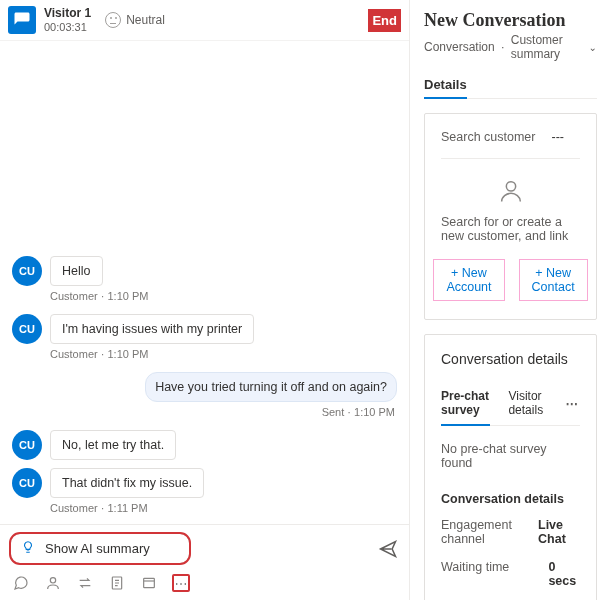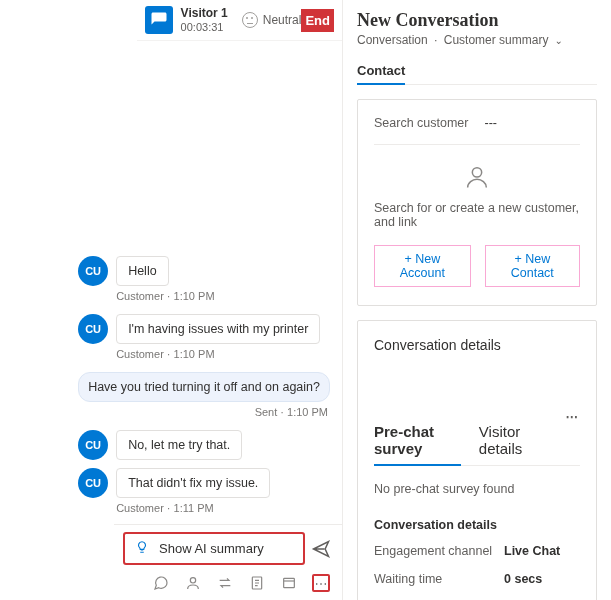--- a/index.html
+++ b/index.html
@@ -1,17 +1,17 @@
 <!DOCTYPE html>
 <html><head>
 <meta charset="utf-8">
 <style>
 * { box-sizing: border-box; margin: 0; padding: 0; }
 body { font-family: 'Segoe UI', Arial, sans-serif; font-size: 13px; color: #323130; background: #fff; width: 611px; height: 600px; overflow: hidden; display: flex; }
-.left-pane { width: 343px; display: flex; flex-direction: column; border-right: 1px solid #edebe9; align-items: flex-end; }
+.left-pane { width: 410px; display: flex; flex-direction: column; border-right: 1px solid #edebe9; }
 .right-pane { flex: 1; display: flex; flex-direction: column; padding: 10px 14px 0 14px; overflow: hidden; }
 
 
 .chat-header { display: flex; align-items: center; padding: 6px 8px; border-bottom: 1px solid #f3f2f1; }
 .presence-box { width: 28px; height: 28px; background: #0078d4; border-radius: 3px; display: flex; align-items: center; justify-content: center; margin-right: 8px; }
 .presence-box svg { width: 18px; height: 18px; fill: #fff; }
 .visitor-info { display: flex; flex-direction: column; line-height: 1.2; }
 .visitor-name { font-size: 12px; font-weight: 600; }
 .visitor-timer { font-size: 11px; color: #605e5c; }
 .sentiment { display: flex; align-items: center; margin-left: 14px; gap: 5px; color: #605e5c; font-size: 12px; }
@@ -30,21 +30,21 @@
 .bubble-out { background: #eef3fc; border: 1px solid #dce6f4; border-radius: 12px; padding: 7px 9px; font-size: 12.5px; max-width: 260px; }
 .msg-meta { font-size: 11px; color: #797775; margin-left: 38px; margin-top: 2px; margin-bottom: 4px; }
 .msg-meta-right { font-size: 11px; color: #797775; text-align: right; margin-top: 2px; margin-right: 2px; margin-bottom: 4px; }
 .msg-right { display: flex; justify-content: flex-end; margin-top: 6px; }
 
 
 .compose-area { border-top: 1px solid #edebe9; padding: 8px 10px 4px 10px; }
 .ai-summary-row { display: flex; align-items: center; gap: 6px; }
 .ai-summary-btn { display: flex; align-items: center; gap: 10px; border: 1px solid #c8c6c4; background: #fff; padding: 6px 14px 6px 10px; font-size: 13px; color: #323130; cursor: pointer; width: 180px; }
 .bulb { color: #0078d4; }
-.highlight-red { outline: 2px solid #d13438; outline-offset: -1px; border-radius: 2px; }
+.highlight-red { outline: 2px solid #d13438; outline-offset: -1px; border-radius: 10px; }
 .send-icon { margin-left: auto; width: 22px; height: 22px; display: flex; align-items: center; justify-content: center; color: #605e5c; }
 
 
 .bottom-toolbar { display: flex; align-items: center; gap: 14px; padding: 6px 12px 8px 12px; }
 .tb-icon { width: 18px; height: 18px; display: flex; align-items: center; justify-content: center; color: #605e5c; cursor: pointer; }
 .ellipsis-box { border: 2px solid #d13438; padding: 1px 4px; border-radius: 2px; }
 
 
 .r-title { font-size: 18px; font-weight: 600; margin-bottom: 2px; font-family: Liberation Serif, serif; }
 .r-sub { font-size: 12px; color: #605e5c; display: flex; align-items: center; gap: 6px; margin-bottom: 10px; }
@@ -56,21 +56,21 @@
 .card { border: 1px solid #e1dfdd; border-radius: 2px; padding: 16px 16px 18px 16px; margin-bottom: 14px; font-size: 12.5px; }
 .search-row { display: flex; align-items: center; gap: 16px; color: #605e5c; padding-bottom: 14px; border-bottom: 1px solid #edebe9; }
 .search-dash { color: #323130; }
 .empty-cust { display: flex; flex-direction: column; align-items: center; gap: 10px; padding: 18px 0 16px 0; color: #605e5c; }
 .person-icon { width: 28px; height: 28px; }
 .new-btns { display: flex; gap: 14px; justify-content: center; }
 .link-btn { border: 1px solid #f9a8d4; background: #fff; color: #0078d4; font-size: 12.5px; padding: 6px 12px; cursor: pointer; }
 
 .conv-card-title { font-size: 14px; font-weight: 400; color: #323130; margin-bottom: 14px; }
 .sub-tabs { display: flex; gap: 18px; align-items: center; border-bottom: 1px solid #edebe9; margin-bottom: 16px; }
-.sub-tab { font-size: 15px; padding: 8px 0; color: #323130; cursor: pointer; position: relative; margin-top: 48px; }
+.sub-tab { font-size: 12px; padding: 8px 0; color: #323130; cursor: pointer; position: relative; }
 .sub-tab.active { font-weight: 600; }
 .sub-tab.active::after { content: ''; position: absolute; left: 0; right: 0; bottom: -1px; height: 2px; background: #0078d4; }
 .sub-ellipsis { margin-left: auto; color: #605e5c; letter-spacing: 2px; font-weight: bold; cursor: pointer; }
 .no-survey { color: #605e5c; font-size: 12.5px; margin-bottom: 22px; }
 .conv-det-h { font-size: 12.5px; font-weight: 600; margin-bottom: 12px; }
 .kv-row { display: flex; font-size: 12.5px; margin-bottom: 14px; margin-top: 11px; }
 .kv-k { width: 130px; color: #605e5c; }
 .kv-v { font-weight: 600; color: #323130; }
 </style>
 </head>
@@ -180,21 +180,21 @@
 <div class="right-pane">
   <div class="r-title">New Conversation</div>
   <div class="r-sub">
     <span>Conversation</span>
     <span>·</span>
     <span>Customer summary</span>
     <span class="chev">⌄</span>
   </div>
 
   <div class="tabs">
-    <div class="tab active">Contact</div>
+    <div class="tab active">Details</div>
   </div>
 
   <div class="card">
     <div class="search-row">
       <span>Search customer</span>
       <span class="search-dash">---</span>
     </div>
     <div class="empty-cust">
       <svg class="person-icon" viewBox="0 0 24 24" fill="none" stroke="#8a8886" stroke-width="1.3">
           <circle cx="12" cy="8" r="4"></circle>

